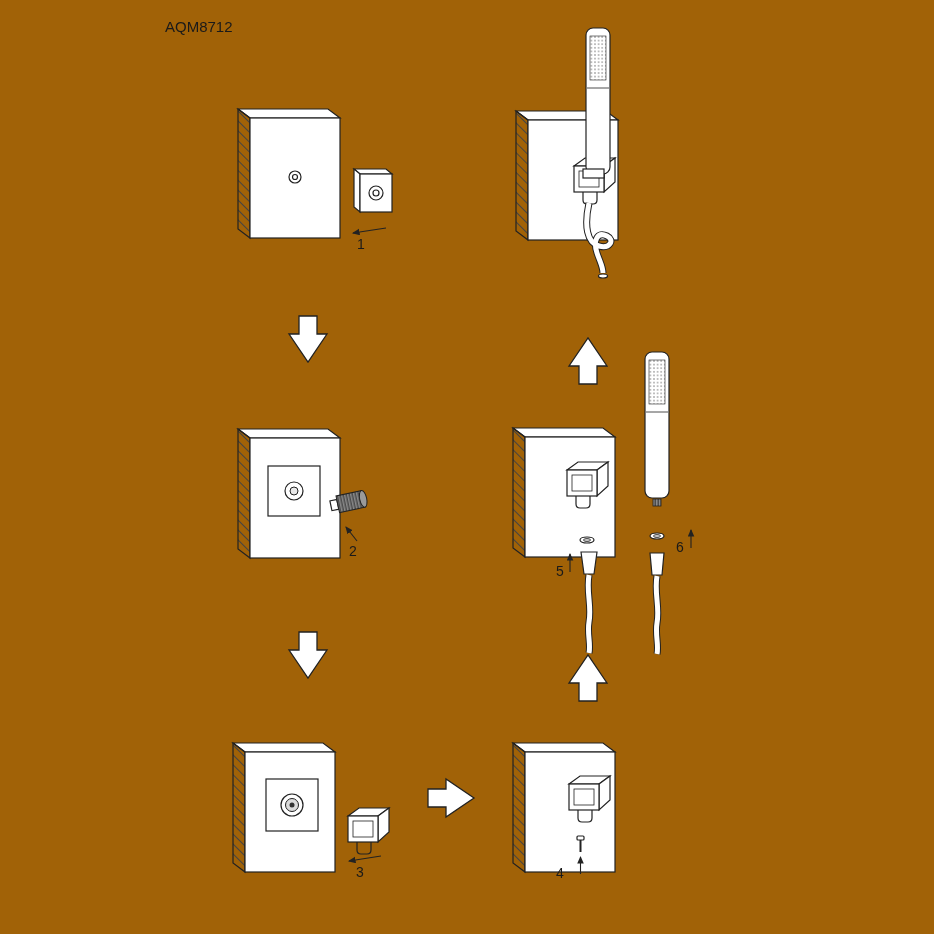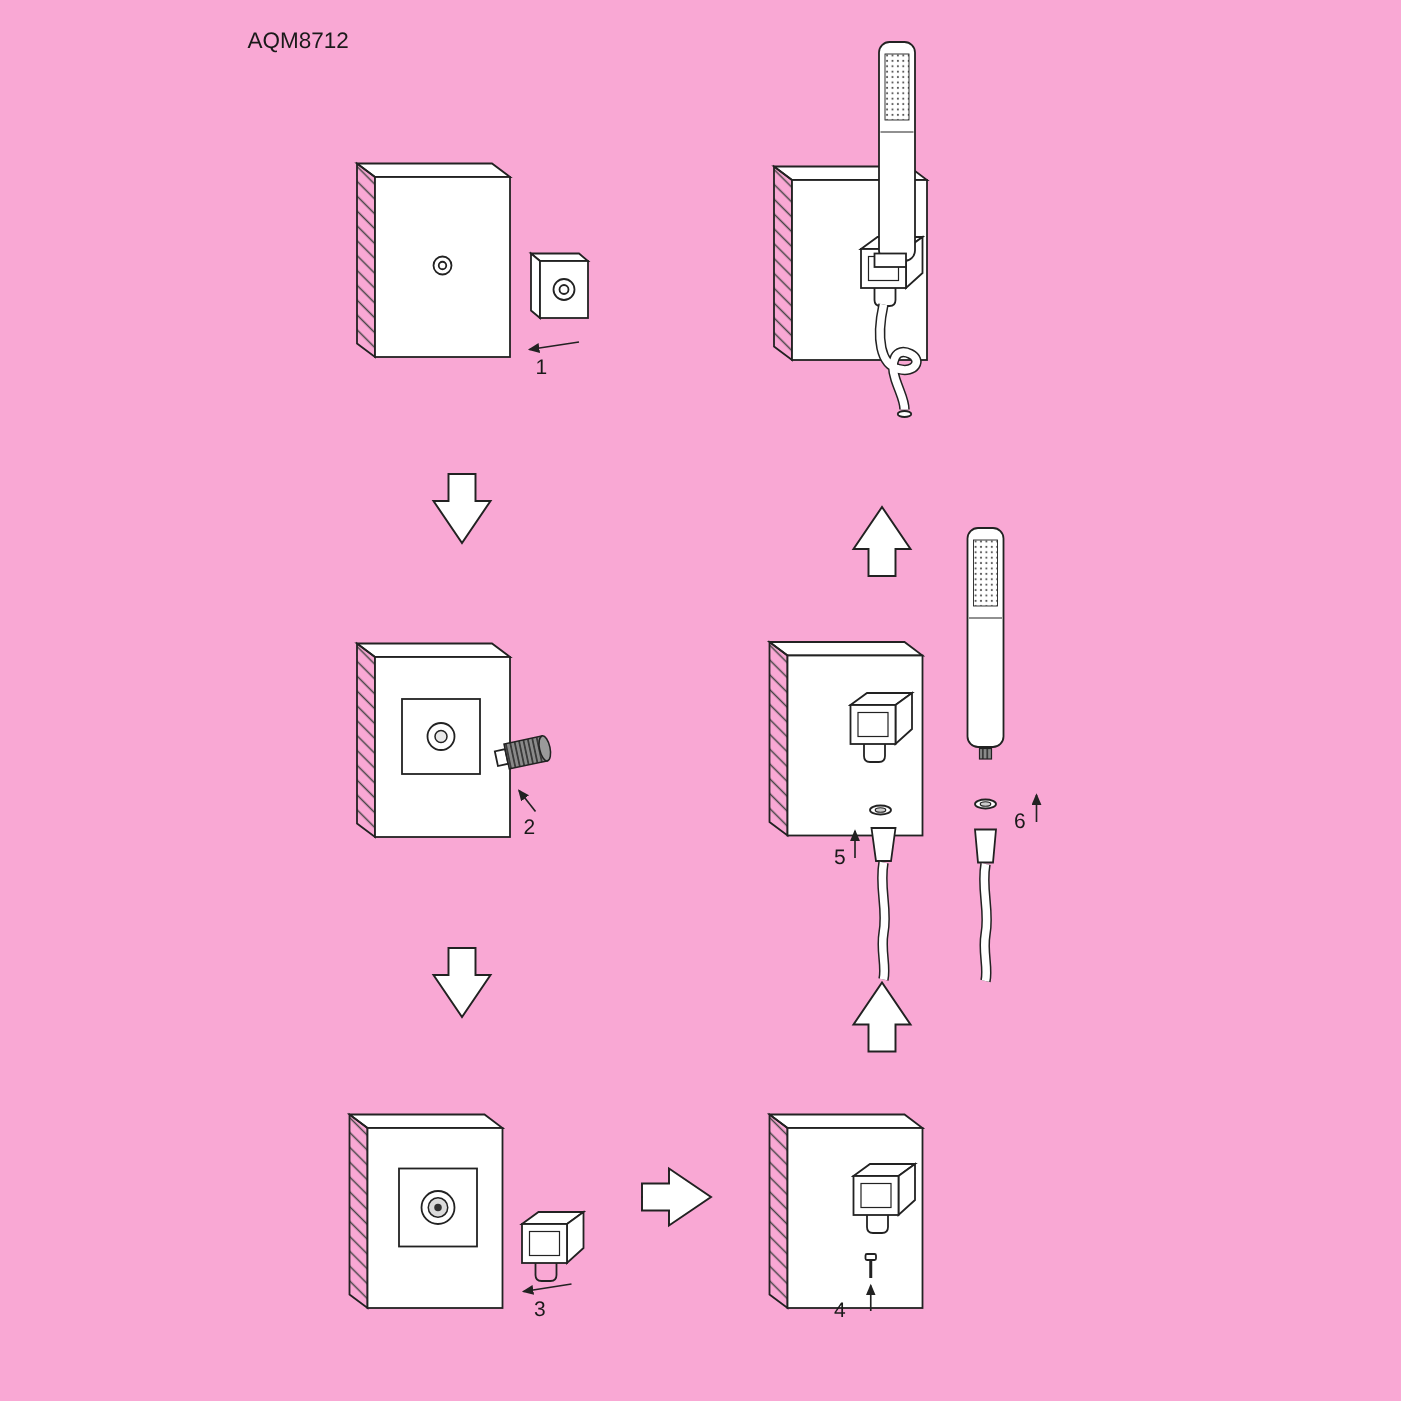--- a/index.html
+++ b/index.html
@@ -4,21 +4,21 @@
 <style>
   html, body {
     margin: 0;
     padding: 0;
     background: #ffffff;
   }
   .sheet {
     position: relative;
     width: 934px;
     height: 934px;
-    background: #f9a8d4;
+    background: #a16207;
     font-family: "Liberation Sans", sans-serif;
     overflow: hidden;
   }
   svg text {
     font-family: "Liberation Sans", sans-serif;
     fill: #1a1a1a;
   }
   .title-text { font-size: 15px; }
   .step-num   { font-size: 14px; }
   .ln   { stroke: #222; stroke-width: 1.2; fill: #fff; }

